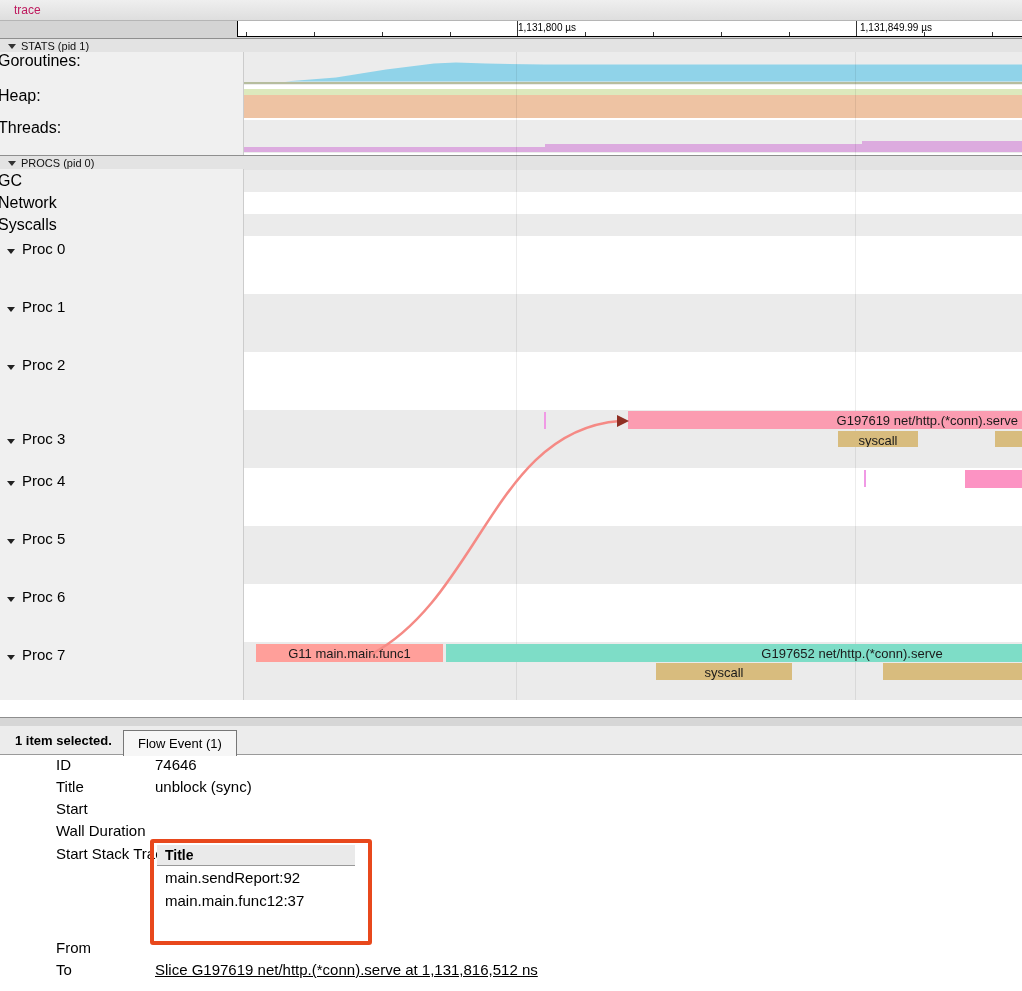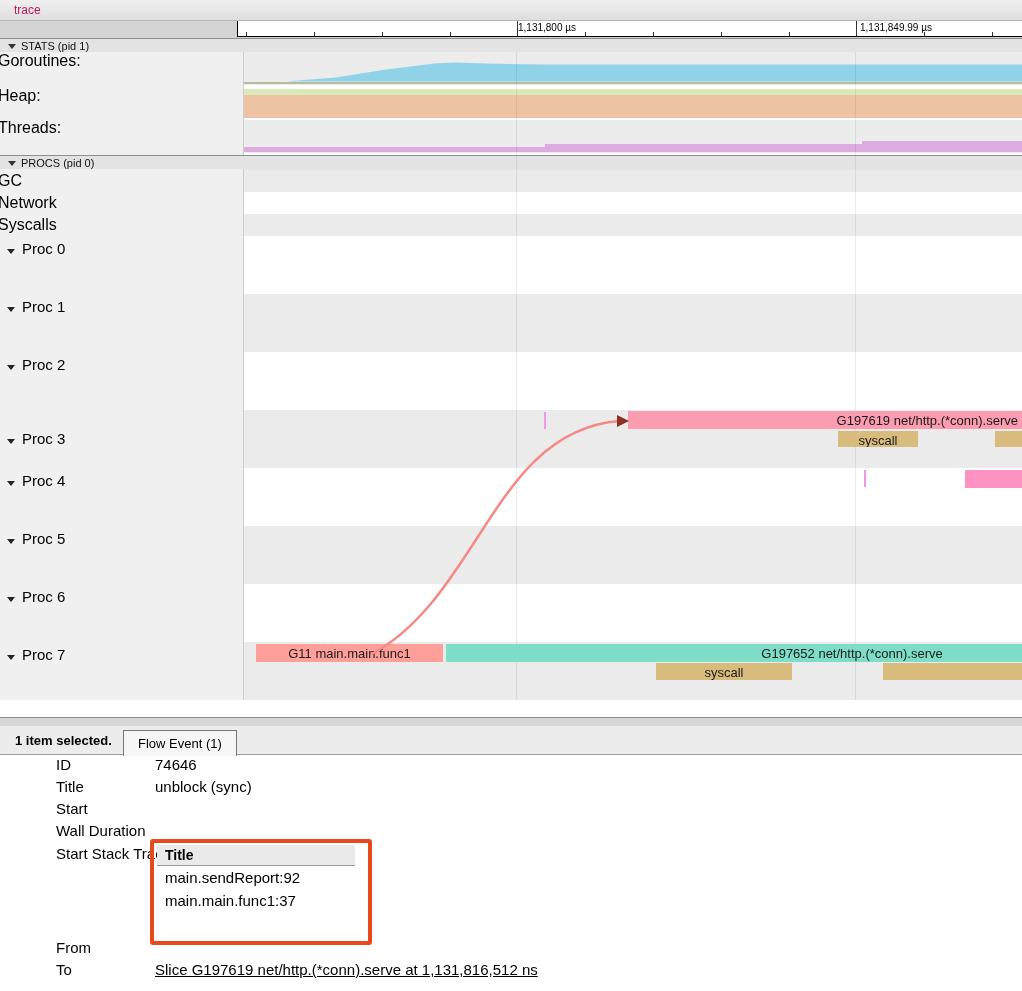--- a/index.html
+++ b/index.html
@@ -167,21 +167,21 @@
   <div class="abs field-value" style="top:778px">unblock (sync)</div>
   <div class="abs field-label" style="top:800px">Start</div>
   <div class="abs field-value" style="top:800px"></div>
   <div class="abs field-label" style="top:822px">Wall Duration</div>
   <div class="abs field-value" style="top:822px"></div>
   <div class="abs field-label" style="top:845px">Start Stack Trace</div>
 
   <div class="abs stack-table">
     <div class="stack-header">Title</div>
     <div class="stack-row">main.sendReport:92</div>
-    <div class="stack-row">main.main.func1:37</div>
+    <div class="stack-row">main.main.func12:37</div>
   </div>
   <div class="abs annotation-box"></div>
 
   <div class="abs field-label" style="top:939px">From</div>
   <div class="abs field-label" style="top:961px">To</div>
   <a class="abs link" style="top:961px">Slice G197619 net/http.(*conn).serve at 1,131,816,512 ns</a>
 
 </div>
 
 </body></html>

